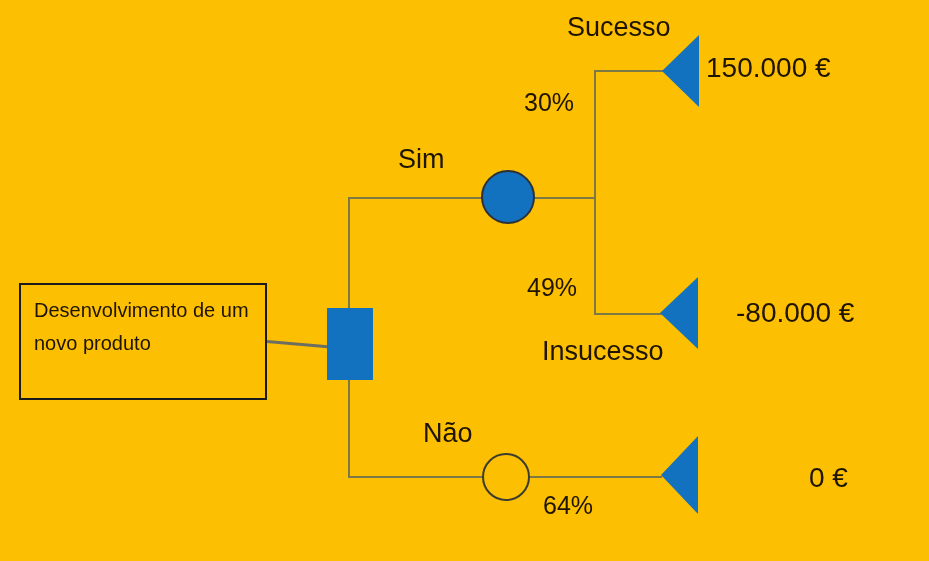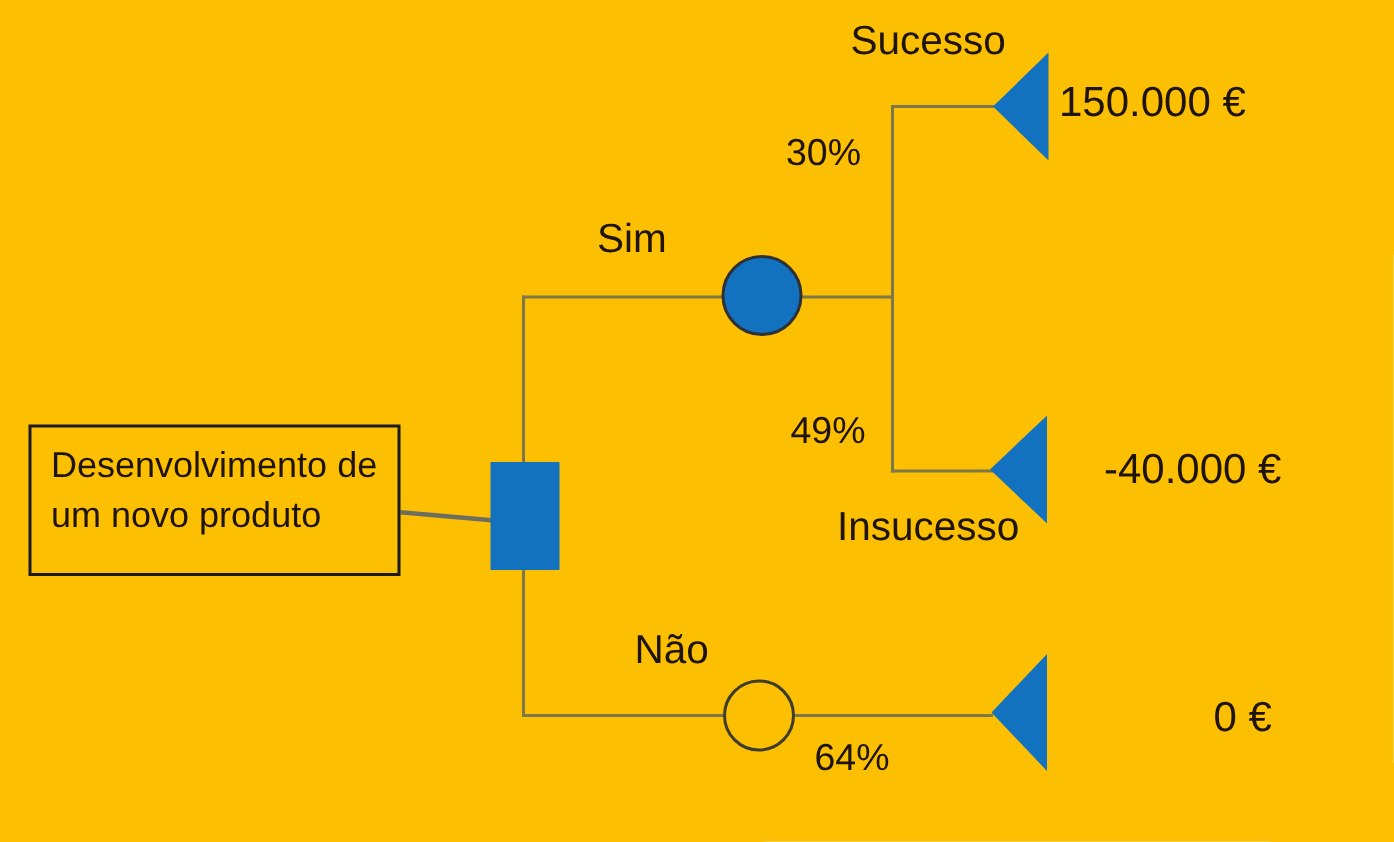--- a/index.html
+++ b/index.html
@@ -32,25 +32,25 @@
   .line-main-vert   { left: 348px; top: 197px; width: 2px; height: 281px; }
   .line-sim-horiz   { left: 348px; top: 197px; width: 247px; height: 2px; }
   .line-nao-horiz   { left: 348px; top: 476px; width: 314px; height: 2px; }
   .line-right-vert  { left: 594px; top: 70px;  width: 2px; height: 245px; }
   .line-suc-horiz   { left: 594px; top: 70px;  width: 70px; height: 2px; }
   .line-insuc-horiz { left: 594px; top: 313px; width: 68px; height: 2px; }
 
   
   .root-box {
     left: 19px; top: 283px;
-    width: 248px; height: 101px;
+    width: 248px; height: 117px;
     border: 2px solid #1B1B1B;
     box-sizing: border-box;
     padding: 9px 10px 0 13px;
-    font-size: 24px;
+    font-size: 20px;
     line-height: 33px;
   }
   .decision-square {
     left: 327px; top: 308px;
     width: 46px; height: 72px;
     background: #1372BF;
   }
   .chance-circle {
     left: 481px; top: 170px;
     width: 54px; height: 54px;
@@ -85,21 +85,21 @@
     position: absolute;
     font-size: 27px;
     white-space: nowrap;
   }
   .pct { font-size: 25px; }
   .val { font-size: 28px; }
 
   .lbl-sim       { left: 398px; top: 144px; }
   .lbl-nao       { left: 395px; top: 418px; margin-left: 28px; }
   .lbl-sucesso   { left: 567px; top: 12px; text-align: center; }
-  .lbl-insucesso { left: 558px; top: 336px; }
+  .lbl-insucesso { left: 542px; top: 336px; }
   .lbl-p30       { left: 524px; top: 88px; }
   .lbl-p70       { left: 527px; top: 273px; }
   .lbl-p100      { left: 543px; top: 491px; }
   .lbl-v150      { left: 682px; top: 52px; margin-left: 24px; }
   .lbl-vneg50    { left: 736px; top: 297px; }
   .lbl-v0        { left: 809px; top: 462px; }
 </style>
 </head>
 <body>
 
@@ -128,16 +128,16 @@
   <div class="lbl lbl-nao">Não</div>
 
   <div class="lbl lbl-sucesso">Sucesso</div>
   <div class="lbl lbl-insucesso">Insucesso</div>
 
   <div class="lbl pct lbl-p30">30%</div>
   <div class="lbl pct lbl-p70">49%</div>
   <div class="lbl pct lbl-p100">64%</div>
 
   <div class="lbl val lbl-v150">150.000 €</div>
-  <div class="lbl val lbl-vneg50">-40.000 €</div>
+  <div class="lbl val lbl-vneg50">-80.000 €</div>
   <div class="lbl val lbl-v0">0 €</div>
 
 </div>
 
 </body></html>

